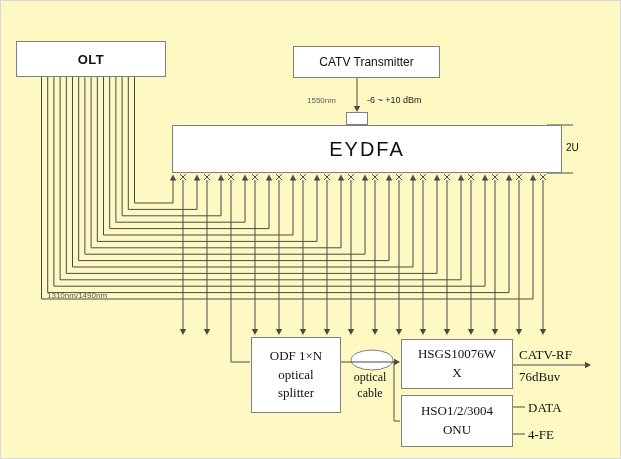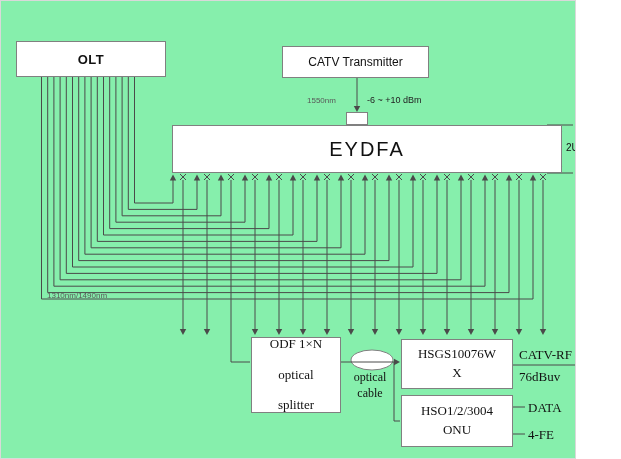--- a/index.html
+++ b/index.html
@@ -1,18 +1,18 @@
 <!DOCTYPE html>
 <html><head>
 <meta charset="utf-8">
 <style>
   html,body{margin:0;padding:0;background:#ffffff;}
   #canvas{
-    position:relative;width:576px;height:459px;box-sizing:border-box;
-    background:#86efac;border:1px solid #d9d9d9;overflow:hidden;
+    position:relative;width:621px;height:459px;box-sizing:border-box;
+    background:#fef9c3;border:1px solid #d9d9d9;overflow:hidden;
     font-family:"Liberation Sans",sans-serif;color:#111;
   }
   #wires{position:absolute;left:0;top:0;z-index:1;}
   .box{
     position:absolute;background:#ffffff;border:1px solid #808080;
     display:flex;flex-direction:column;align-items:center;justify-content:center;
     z-index:2;box-sizing:border-box;text-align:center;
   }
   .lbl{position:absolute;z-index:3;white-space:nowrap;}
   .muted{color:#595959;font-size:8px;line-height:1.3;}
@@ -139,38 +139,38 @@
       <polygon points="584,360.8 584,367.2 590,364" fill="#4a4a4a"></polygon>
       <line x1="512" y1="406" x2="524" y2="406" stroke="#4a4a4a" stroke-width="1"></line>
       <line x1="512" y1="433" x2="524" y2="433" stroke="#4a4a4a" stroke-width="1"></line>
     </svg>
 
   <div class="box" id="olt-box" style="left:15px;top:40px;width:150px;height:36px;">
     <span>OLT</span>
   </div>
 
 
-  <div class="box" id="catv-box" style="left:281px;top:45px;width:147px;height:32px;">
+  <div class="box" id="catv-box" style="left:292px;top:45px;width:147px;height:32px;">
     <span class="sans12">CATV Transmitter</span>
   </div>
 
   <div class="lbl muted" style="left:306px;top:95px;">1550nm</div>
   <div class="lbl" id="power-label" style="left:366px;top:94px;">-6 ~ +10 dBm</div>
 
   <div class="box" style="left:345px;top:111px;width:22px;height:13px;"></div>
 
   <div class="box" id="eydfa-box" style="left:155px;top:124px;width:390px;height:48px;margin-left:16px;">
     <span>EYDFA</span>
   </div>
 
   <div class="lbl" id="u2-label" style="left:565px;top:141px;">2U</div>
 
   <div class="lbl muted" style="left:46px;top:290px;">1310nm/1490nm</div>
 
-  <div class="box serif" style="left:250px;top:336px;width:90px;height:76px;gap:12px;">
+  <div class="box serif" style="left:250px;top:336px;width:90px;height:76px;">
     <div>ODF 1×N</div>
     <div>optical</div>
     <div>splitter</div>
   </div>
 
   <div class="lbl serif" style="left:346px;top:369px;width:46px;text-align:center;font-size:12px;line-height:1.3;">
     <div>optical</div>
     <div>cable</div>
   </div>
 

